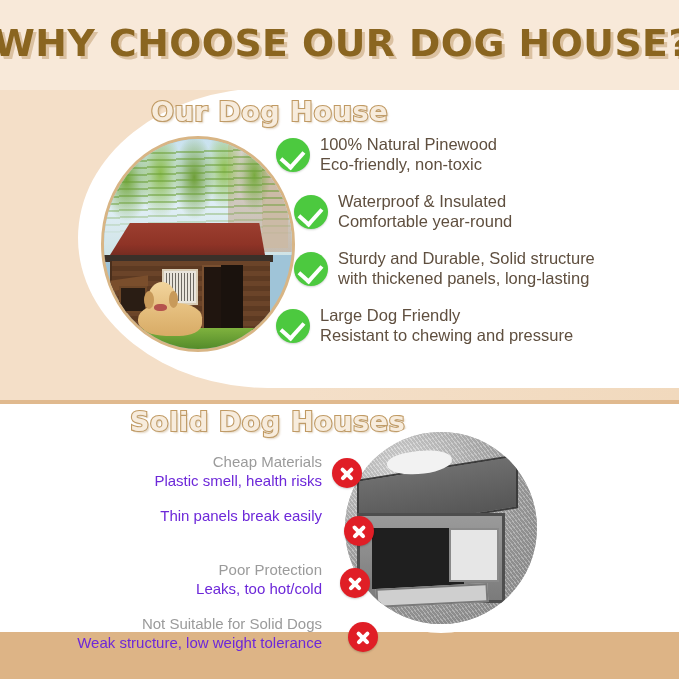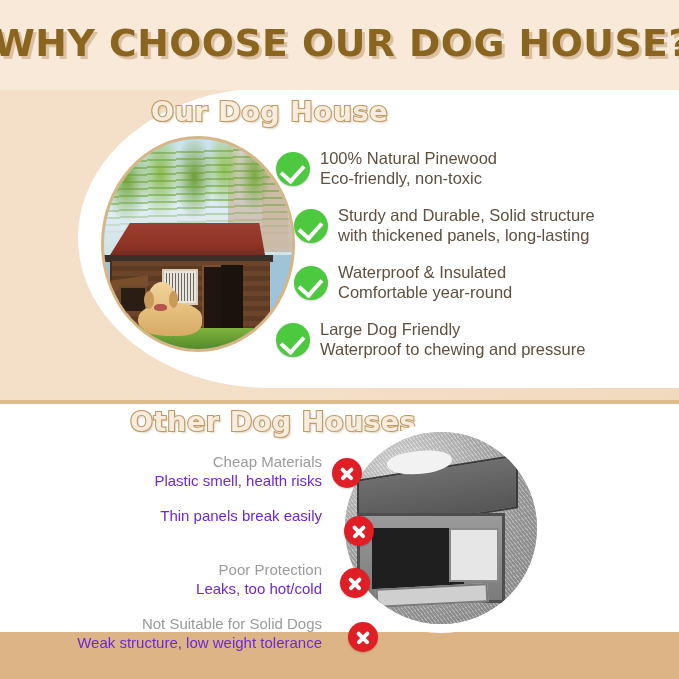--- a/index.html
+++ b/index.html
@@ -175,21 +175,21 @@
     background:linear-gradient(180deg,#9a9a9a 0%,#7b7b7b 100%);
     border:3px solid #4e4e4e;}
   .g-hole{position:absolute;left:14%;top:50%;width:48%;height:32%;
     background:#1f1f1f;}
   .g-panel{position:absolute;left:54%;top:50%;width:24%;height:26%;
     background:#e6e6e6;border:2px solid #8a8a8a;}
   .g-plank{position:absolute;left:16%;top:80%;width:56%;height:8%;
     background:#cfcfcf;border:2px solid #7a7a7a;transform:rotate(-3deg);}
 
   
-  .pros{position:absolute;left:276px;top:148px;width:400px;}
+  .pros{position:absolute;left:276px;top:134px;width:400px;}
   .pro-row{position:relative;margin-bottom:13px;padding-left:44px;min-height:44px;}
   .pro-row.indent{padding-left:62px;}
   .badge-ok{
     position:absolute;left:0;top:4px;width:34px;height:34px;border-radius:50%;
     background:#4cc93f;box-shadow:0 1px 2px rgba(0,0,0,.18);
   }
   .pro-row.indent .badge-ok{left:18px;}
   .badge-ok:after{
     content:"";position:absolute;left:9px;top:8px;width:11px;height:18px;
     border:solid #ffffff;border-width:0 4px 4px 0;transform:rotate(42deg);
@@ -265,36 +265,36 @@
   </div>
 
   <div class="pros">
     <div class="pro-row">
       <span class="badge-ok"></span>
       <div class="pro-l1">100% Natural Pinewood</div>
       <div class="pro-l2">Eco-friendly, non-toxic</div>
     </div>
     <div class="pro-row indent">
       <span class="badge-ok"></span>
+      <div class="pro-l1">Waterproof &amp; Insulated</div>
+      <div class="pro-l2">Comfortable year-round</div>
+    </div>
+    <div class="pro-row indent">
+      <span class="badge-ok"></span>
       <div class="pro-l1">Sturdy and Durable,  Solid structure</div>
       <div class="pro-l2">with thickened panels, long-lasting</div>
-    </div>
-    <div class="pro-row indent">
-      <span class="badge-ok"></span>
-      <div class="pro-l1">Waterproof &amp; Insulated</div>
-      <div class="pro-l2">Comfortable year-round</div>
     </div>
     <div class="pro-row">
       <span class="badge-ok"></span>
       <div class="pro-l1">Large Dog Friendly</div>
-      <div class="pro-l2">Waterproof to chewing and pressure</div>
+      <div class="pro-l2">Resistant to chewing and pressure</div>
     </div>
   </div>
 
-  <div class="sec-head two">Other Dog Houses</div>
+  <div class="sec-head two">Solid Dog Houses</div>
 
   <div class="circ-wrap">
     <div class="circ-ring"></div>
     <div class="circ-inner">
       <div class="g-ground"></div>
       <div class="g-noise"></div>
       <div class="g-roof"></div>
       <div class="g-roof-snow"></div>
       <div class="g-box"></div>
       <div class="g-hole"></div>

